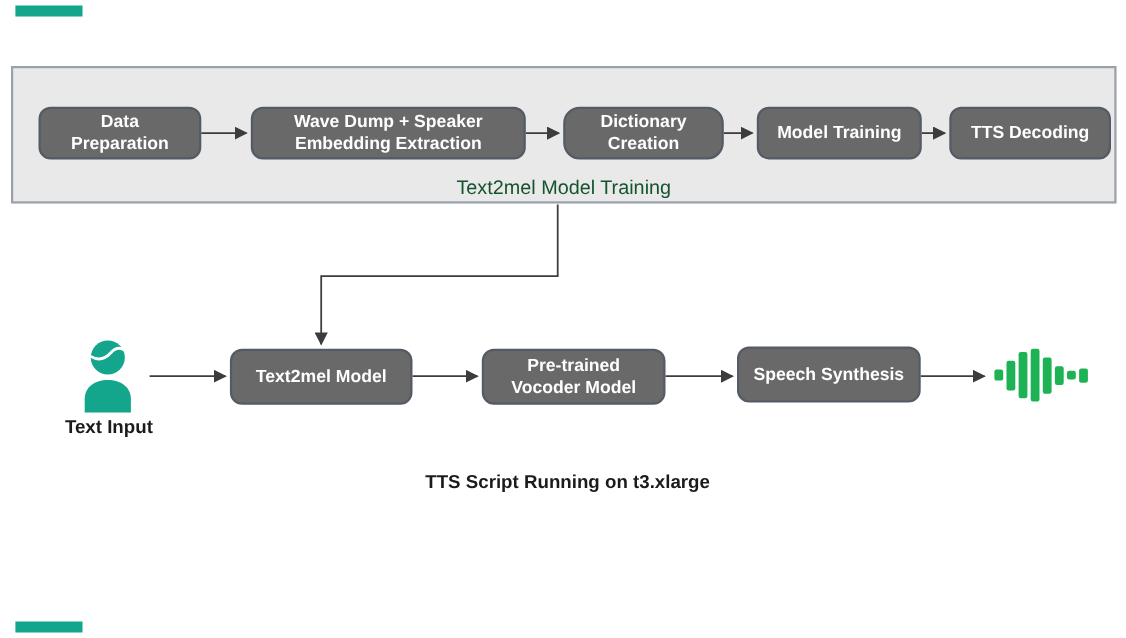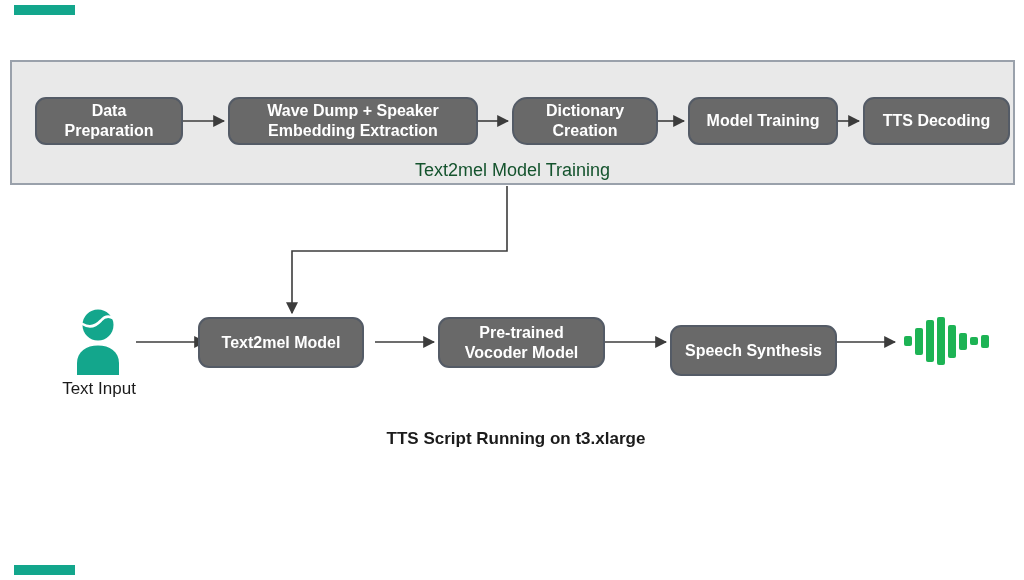--- a/index.html
+++ b/index.html
@@ -21,21 +21,21 @@
     border-radius:11px;color:#fff;font-weight:bold;font-size:16px;line-height:20px;
     display:flex;flex-direction:column;align-items:center;justify-content:center;
     text-align:center;padding:2px 4px;
   }
   .pbox span{display:block;}
   #arrow-layer{position:absolute;left:0;top:0;width:1024px;height:580px;z-index:1;pointer-events:none;}
   #train-title{
     position:absolute;left:10px;top:159px;width:1005px;text-align:center;
     font-size:18px;line-height:22px;color:#14532d;z-index:2;
   }
-  .flow-label{position:absolute;font-weight:normal;font-size:17px;line-height:20px;text-align:center;z-index:2;}
+  .flow-label{position:absolute;font-weight:bold;font-size:17px;line-height:20px;text-align:center;z-index:2;}
   #text-input-label{left:38px;top:379px;width:122px;}
   #speech-output-label{left:858px;top:373px;width:162px;}
   #caption{
     position:absolute;left:312px;top:427px;width:408px;text-align:center;
     font-weight:bold;font-size:17px;line-height:23px;z-index:2;
   }
   #person-icon{position:absolute;left:68px;top:308px;z-index:2;}
   #audio-wave-icon{
     position:absolute;left:904px;top:316px;height:50px;z-index:2;
     display:flex;align-items:center;gap:3px;
@@ -92,28 +92,28 @@
 
   <div id="train-title">Text2mel Model Training</div>
 
   <svg id="person-icon" width="60" height="68" viewBox="0 0 60 68">
     <circle cx="30" cy="17" r="15.5" fill="var(--teal,#13a68c)"></circle>
     <path d="M14.5,16 C21,20 27,19 33,12.5 C36.5,8.5 41,7.5 45.5,10.5" fill="none" stroke="#ffffff" stroke-width="2.6" stroke-linecap="round"></path>
     <path d="M9,67 L9,55 C9,43.5 18.5,37.5 30,37.5 C41.5,37.5 51,43.5 51,55 L51,67 Z" fill="var(--teal,#13a68c)"></path>
   </svg>
   <div id="text-input-label" class="flow-label">Text Input</div>
 
-  <div class="pbox" style="left:198px;top:317px;width:166px;height:51px;">
+  <div class="pbox" style="left:209px;top:317px;width:166px;height:51px;">
     <span>Text2mel Model</span>
   </div>
   <div class="pbox" style="left:438px;top:317px;width:167px;height:51px;">
     <span>Pre-trained</span>
     <span>Vocoder Model</span>
   </div>
-  <div class="pbox" style="left:670px;top:325px;width:167px;height:51px;">
+  <div class="pbox" style="left:670px;top:315px;width:167px;height:51px;">
     <span>Speech Synthesis</span>
   </div>
 
   <div id="audio-wave-icon">
     <div class="bar" style="height:10px;"></div>
     <div class="bar" style="height:27px;"></div>
     <div class="bar" style="height:42px;"></div>
     <div class="bar" style="height:48px;"></div>
     <div class="bar" style="height:33px;"></div>
     <div class="bar" style="height:17px;"></div>

